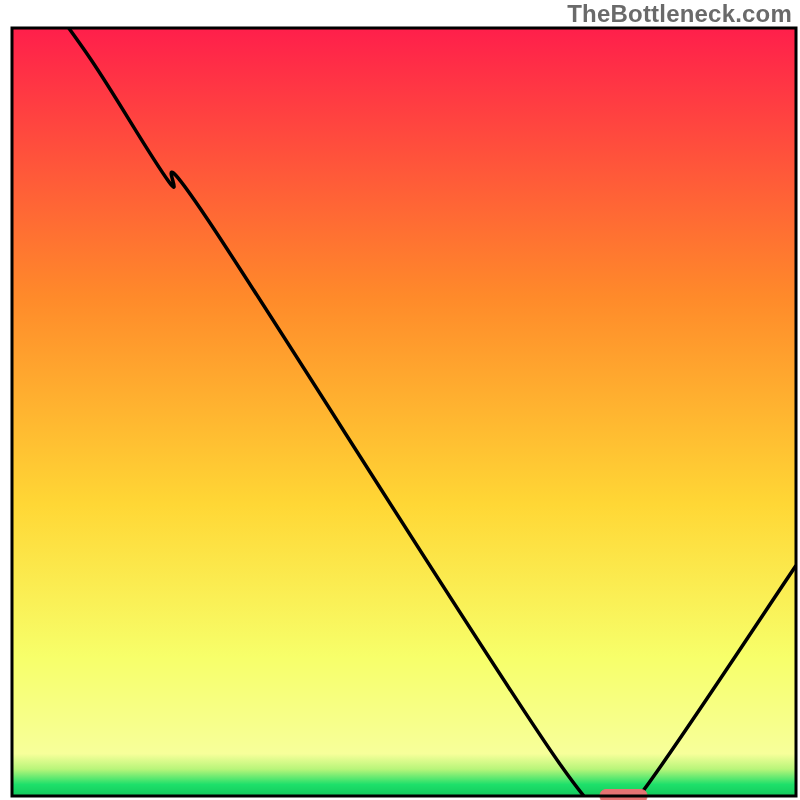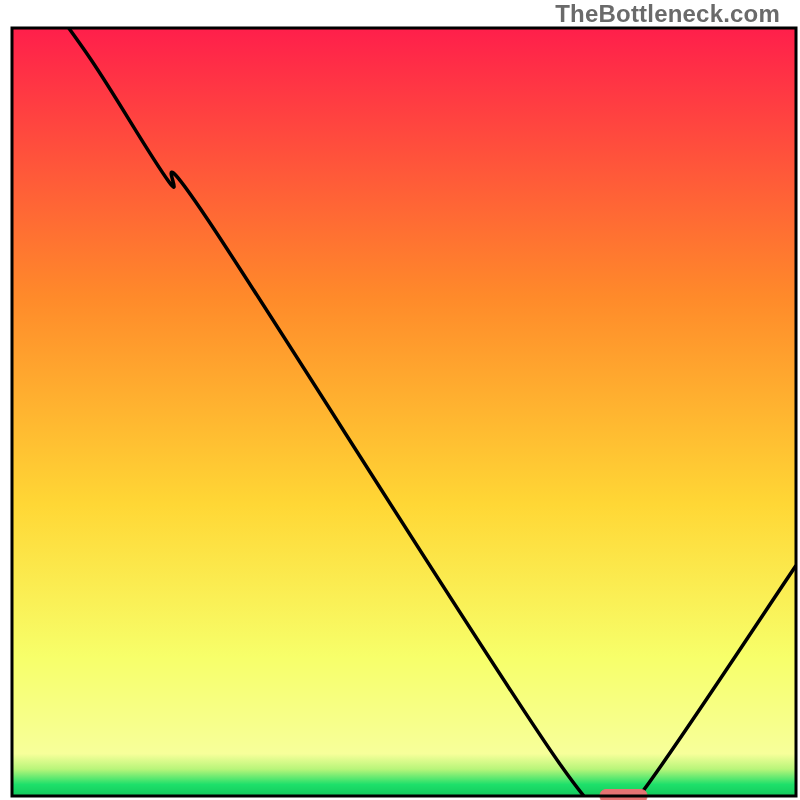--- a/index.html
+++ b/index.html
@@ -10,21 +10,21 @@
     background: #fff;
   }
   .chart-wrap {
     position: relative;
     width: 800px;
     height: 800px;
   }
   .watermark {
     position: absolute;
     top: 0;
-    right: 20px;
+    right: 8px;
     font-family: Arial, Helvetica, sans-serif;
     font-size: 24px;
     font-weight: bold;
     color: #6a6a6a;
     letter-spacing: 0.2px;
     user-select: none;
   }
   svg.plot {
     position: absolute;
     left: 0;

